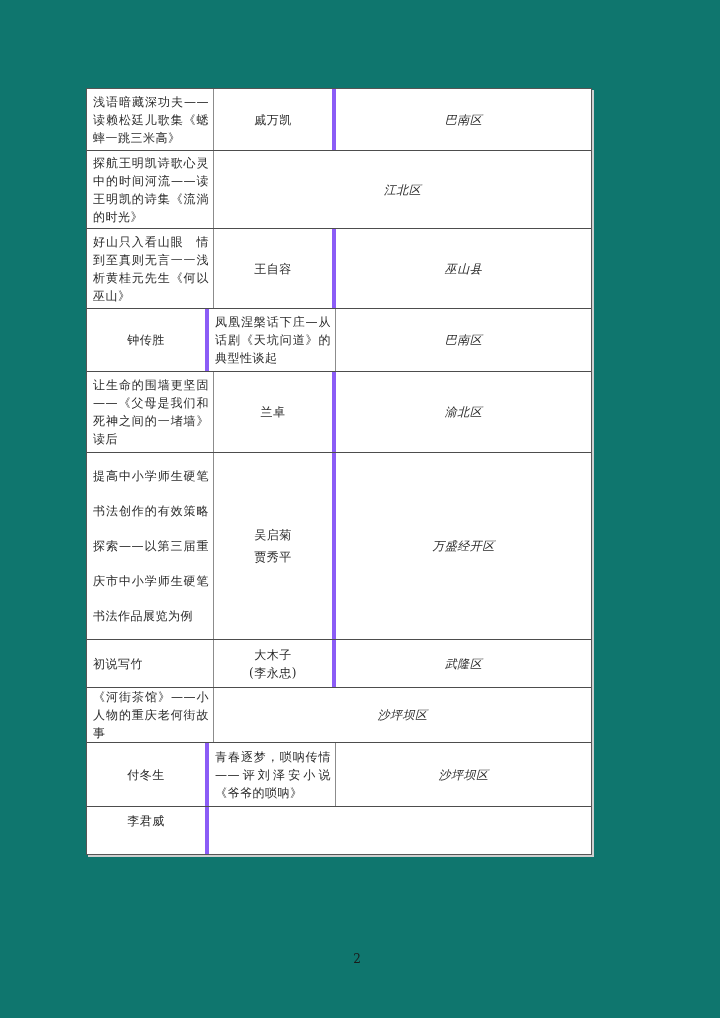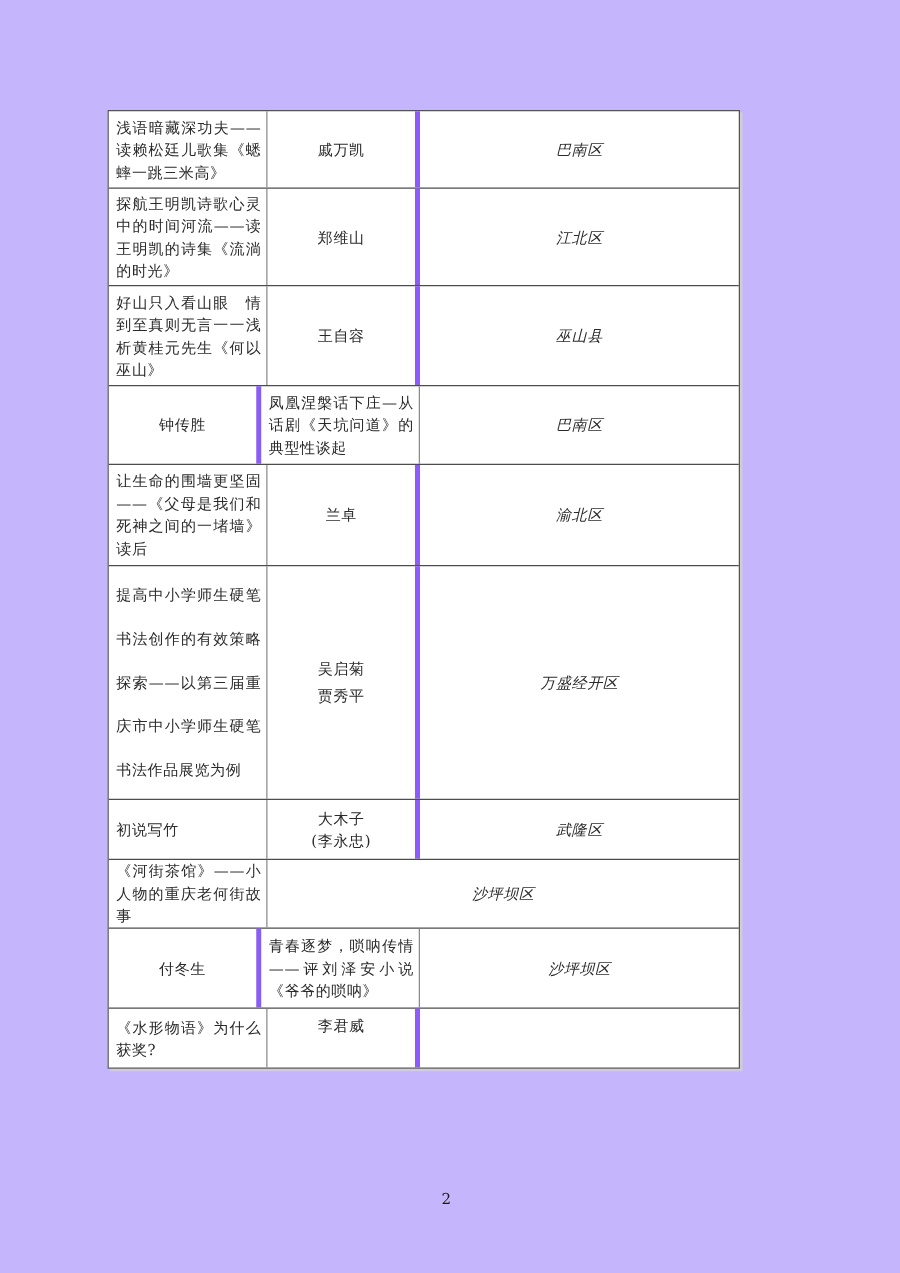--- a/index.html
+++ b/index.html
@@ -1,21 +1,21 @@
 <!DOCTYPE html>
 <html><head>
 <meta charset="utf-8">
 <style>
   * { margin: 0; padding: 0; box-sizing: border-box; }
   html, body { background: #ffffff; }
   .page {
     position: relative;
     width: 720px;
     height: 1018px;
-    background: #c4b5fd;
+    background: #0f766e;
     font-family: "DejaVu Serif", "Liberation Serif", serif;
     color: #2a2a2a;
     overflow: hidden;
   }
   .tbl {
     position: absolute;
     left: 86px;
     top: 88px;
     width: 506px;
     border: 1px solid #555555;
@@ -87,21 +87,20 @@
           <span class="txt">浅语暗藏深功夫——读赖松廷儿歌集《蟋蟀一跳三米高》</span>
         </div>
       <div class="cell c-author">戚万凯</div>
       <div class="cell c-region">巴南区</div>
     </div>
 
     <div class="row" style="height:78px">
       <div class="cell c-title">
           <span class="txt">探航王明凯诗歌心灵中的时间河流——读王明凯的诗集《流淌的时光》</span>
         </div>
-      <div class="cell c-author">郑维山</div>
       <div class="cell c-region">江北区</div>
     </div>
 
     <div class="row" style="height:80px">
       <div class="cell c-title">
           <span class="txt">好山只入看山眼　情到至真则无言一一浅析黄桂元先生《何以巫山》</span>
         </div>
       <div class="cell c-author">王自容</div>
       <div class="cell c-region">巫山县</div>
     </div>
@@ -150,23 +149,20 @@
     <div class="row" style="height:64px">
       <div class="cell c-author">付冬生</div>
       <div class="cell c-title">
           <span class="txt">青春逐梦，唢呐传情——评刘泽安小说《爷爷的唢呐》</span>
         </div>
       <div class="cell c-region">沙坪坝区</div>
     </div>
 
 
     <div class="row author-top" style="height:47px">
-      <div class="cell c-title">
-          <span class="txt">《水形物语》为什么获奖?</span>
-        </div>
       <div class="cell c-author">李君威</div>
     </div>
 
   </div>
 
   <div class="page-number">2</div>
 
 </div>
 
 </body></html>

